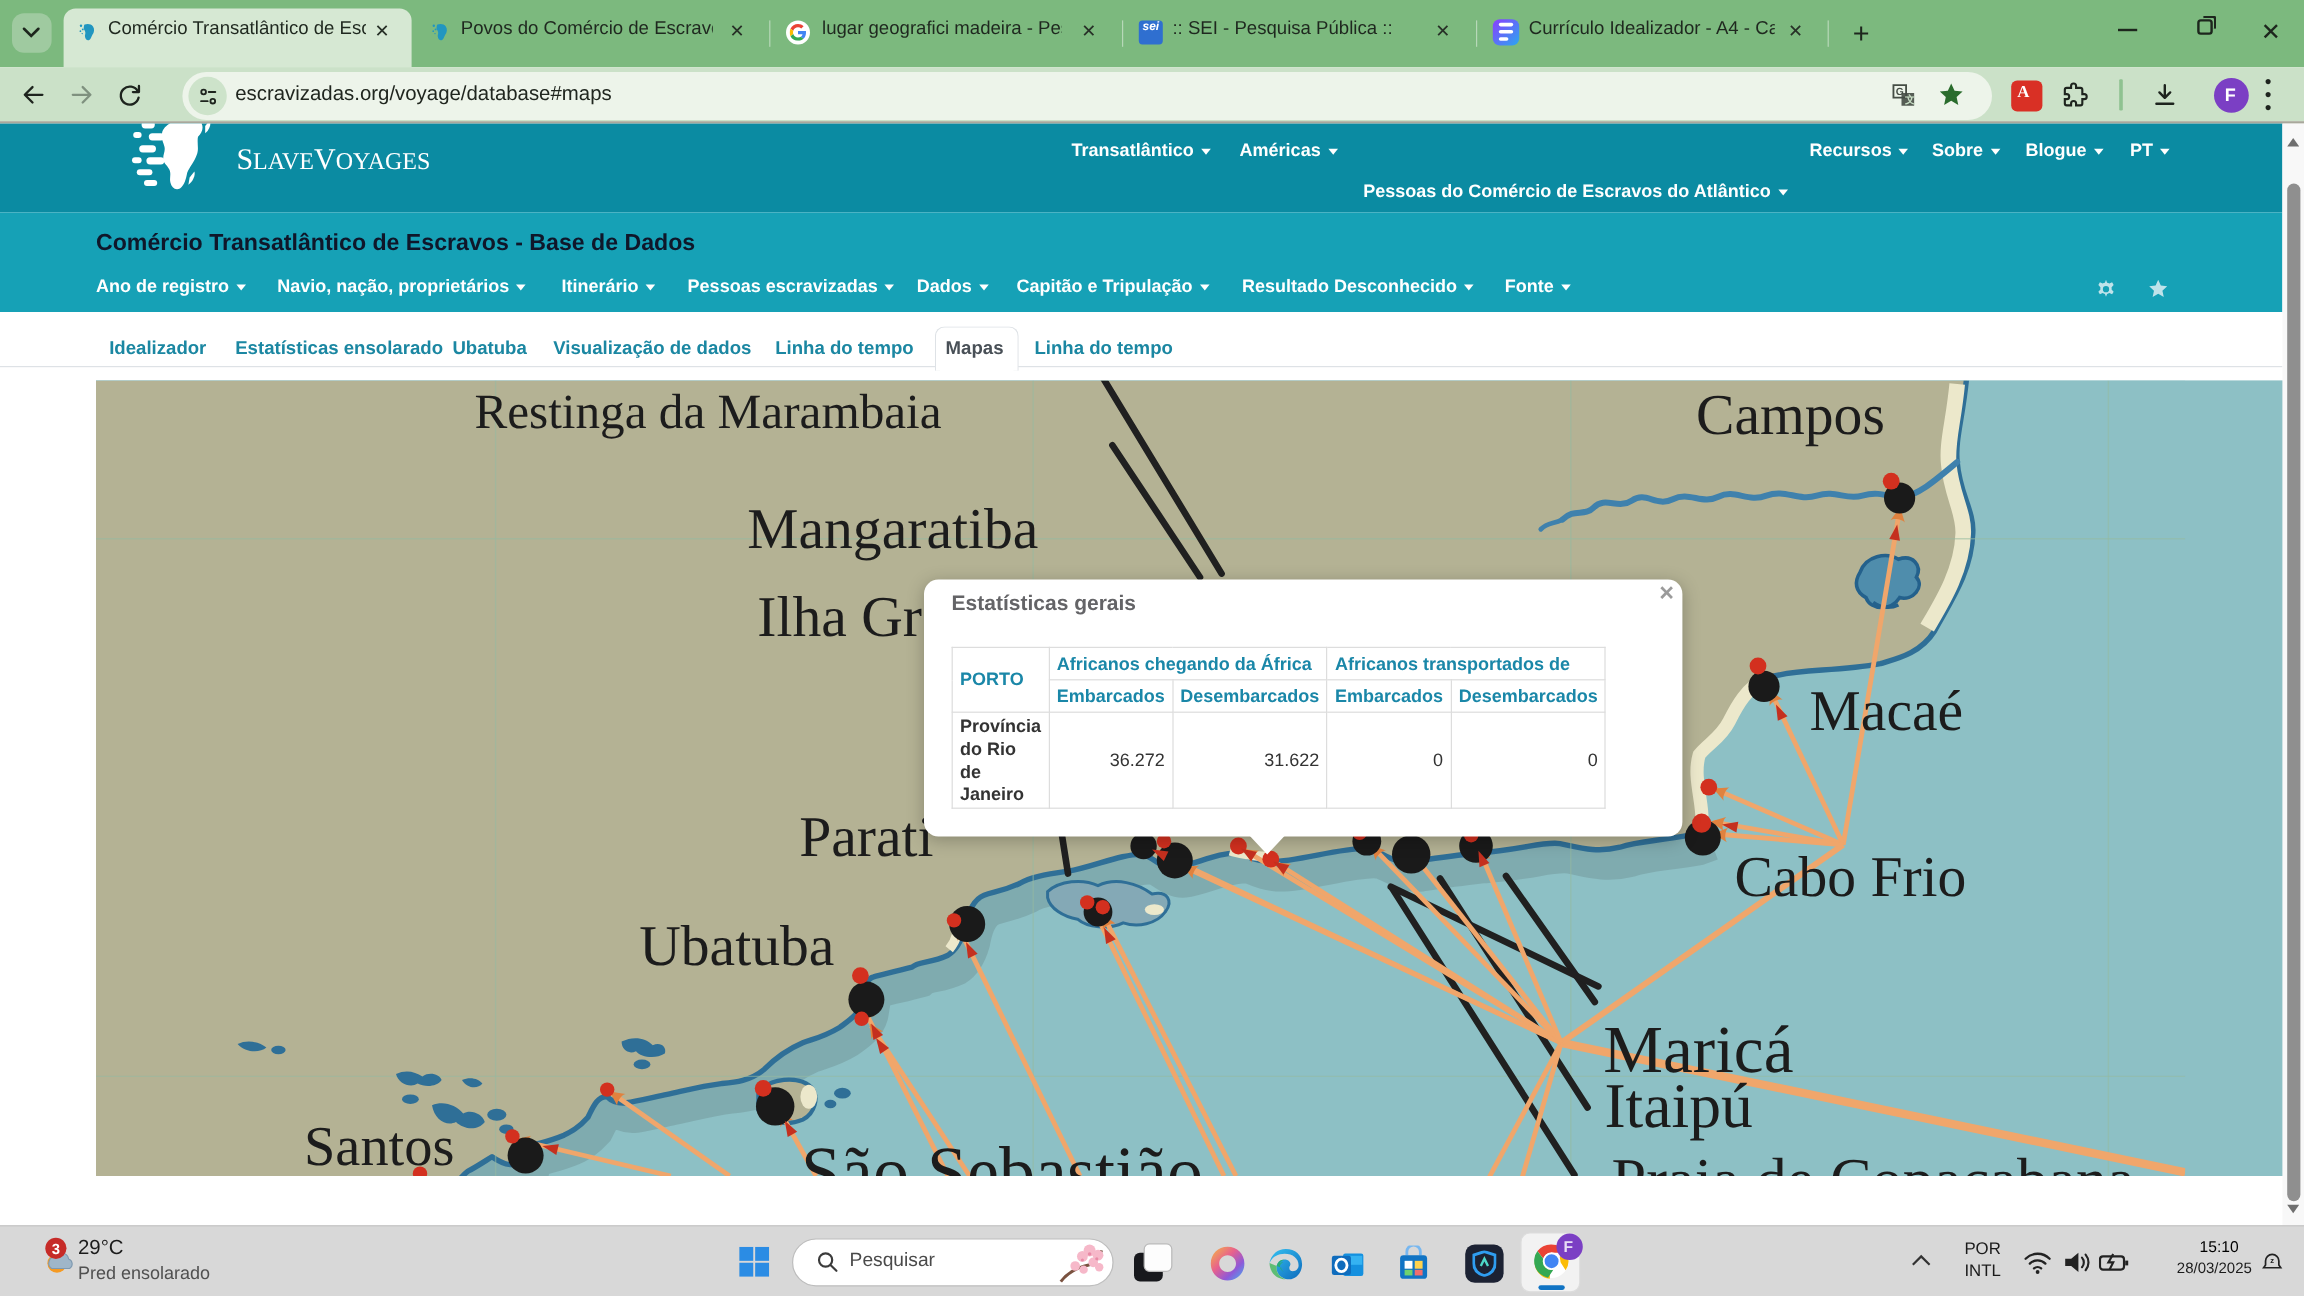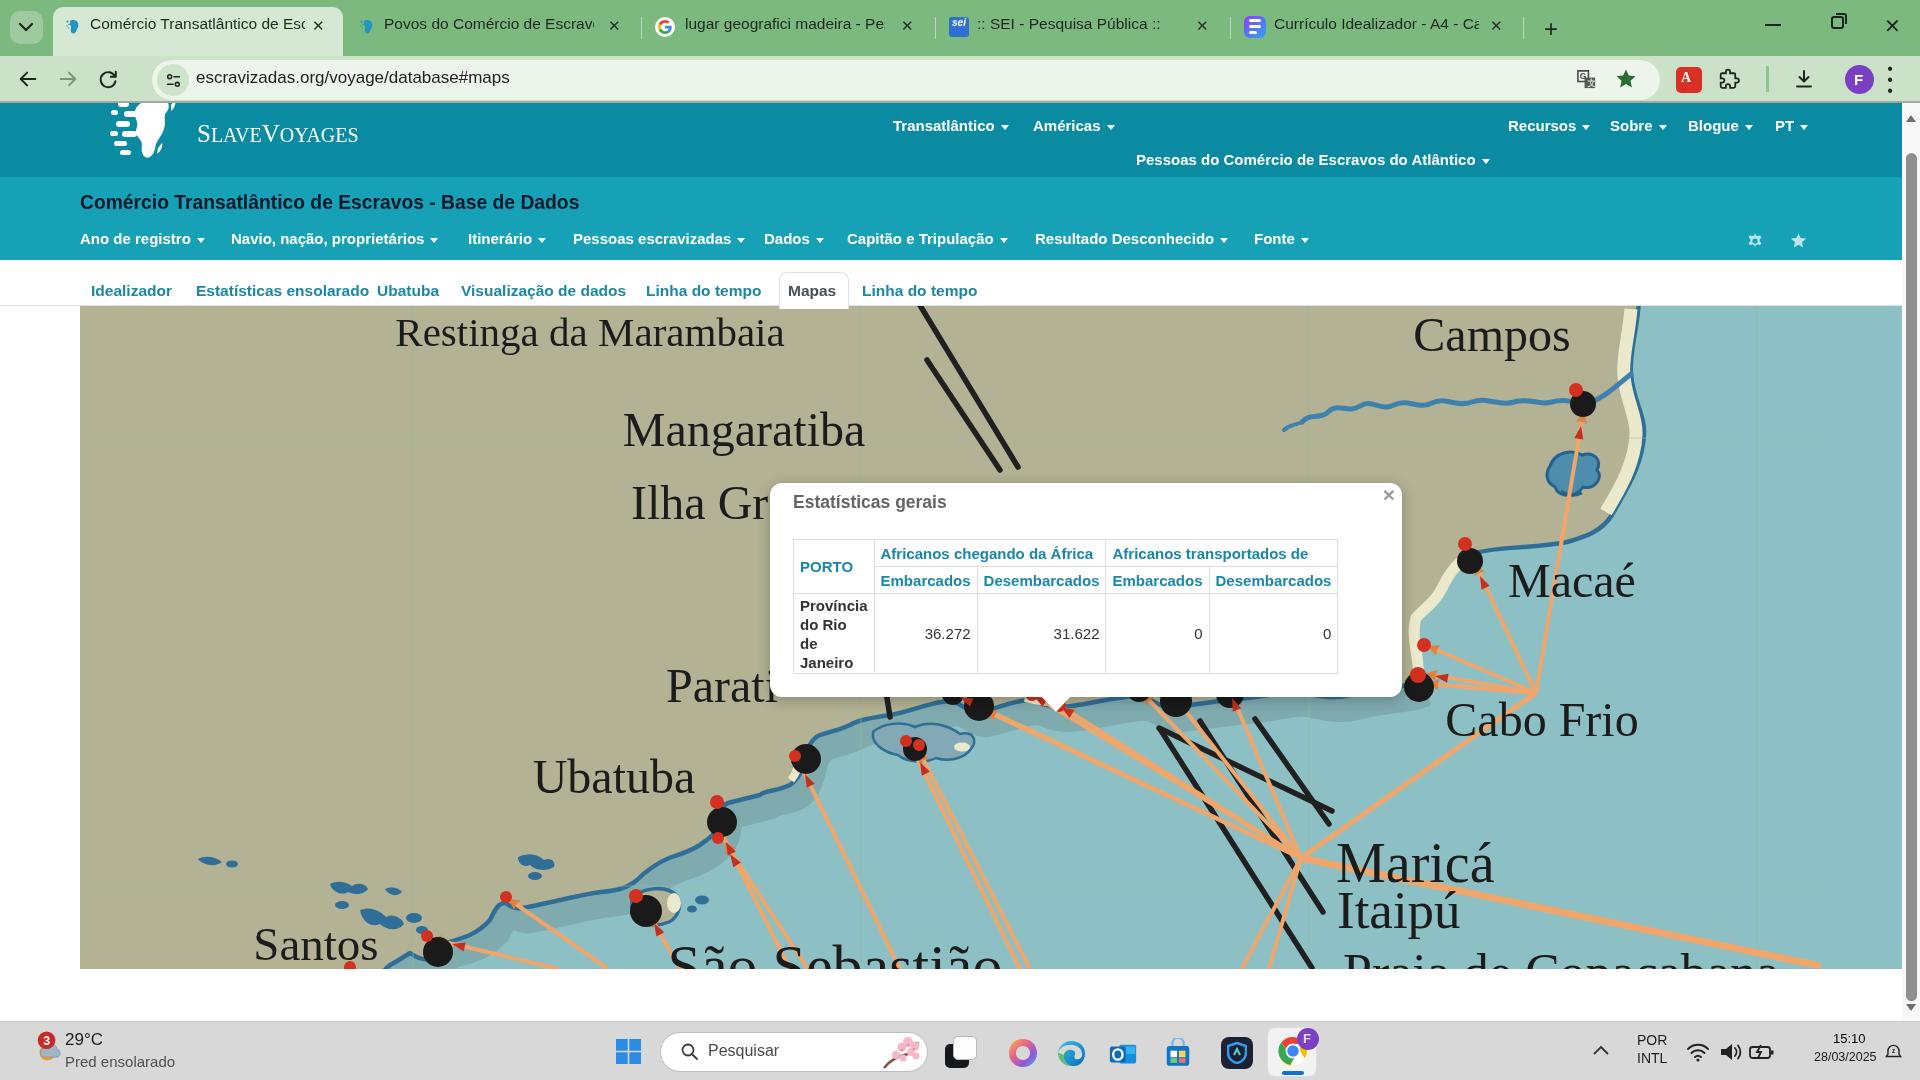--- a/index.html
+++ b/index.html
@@ -17,21 +17,21 @@
   
   #teal1 { position:absolute; left:0; top:103px; width:1902px; height:74px; background:#0b8ba2; overflow:hidden; }
   #teal2 { position:absolute; left:0; top:177px; width:1902px; height:83px; background:#16a1b6; }
   .navitem { color:#fff; font-weight:bold; font-size:15px; white-space:nowrap; position:absolute; }
   .caret { display:inline-block; width:0; height:0; border-left:4px solid transparent; border-right:4px solid transparent; border-top:5px solid #fff; margin-left:6px; vertical-align:middle; }
   
   #tabsrow { position:absolute; left:0; top:260px; width:1902px; height:46px; background:#fff; border-bottom:1px solid #dee2e6; }
   .ptab { position:absolute; top:22px; font-size:15.5px; font-weight:bold; color:#1b87a2; white-space:nowrap; }
   #activetab { position:absolute; top:12px; height:37px; background:#fff; border:1px solid #dee2e6; border-bottom:none; border-radius:8px 8px 0 0; z-index:2; }
   
-  #map { position:absolute; left:80px; top:306px; width:1833px; height:663px; overflow:hidden; background:#8dc0c5; }
+  #map { position:absolute; left:80px; top:317px; width:1833px; height:663px; overflow:hidden; background:#8dc0c5; }
   
   #popup { position:absolute; left:770px; top:483px; width:632px; height:214px; background:#fff; border-radius:12px; box-shadow:0 3px 14px rgba(0,0,0,.25); z-index:5; }
   #popup .ptr { position:absolute; left:270px; top:212px; width:0; height:0; border-left:16px solid transparent; border-right:16px solid transparent; border-top:17px solid #fff; }
   #ptitle { position:absolute; left:23px; top:9px; font-size:17.5px; font-weight:bold; color:#646467; }
   #pclose { position:absolute; right:7px; top:0px; font-size:21px; color:#9b9b9b; font-weight:bold; }
   table.stats { position:absolute; left:23px; top:56px; border-collapse:collapse; table-layout:fixed; }
   table.stats td, table.stats th { border:1px solid #dddddd; font-size:15px; padding:0 6px; }
   table.stats th { color:#1a87a8; text-align:left; }
   
   #sbar { position:absolute; left:1902px; top:103px; width:18px; height:918px; background:#f8f8f8; }

